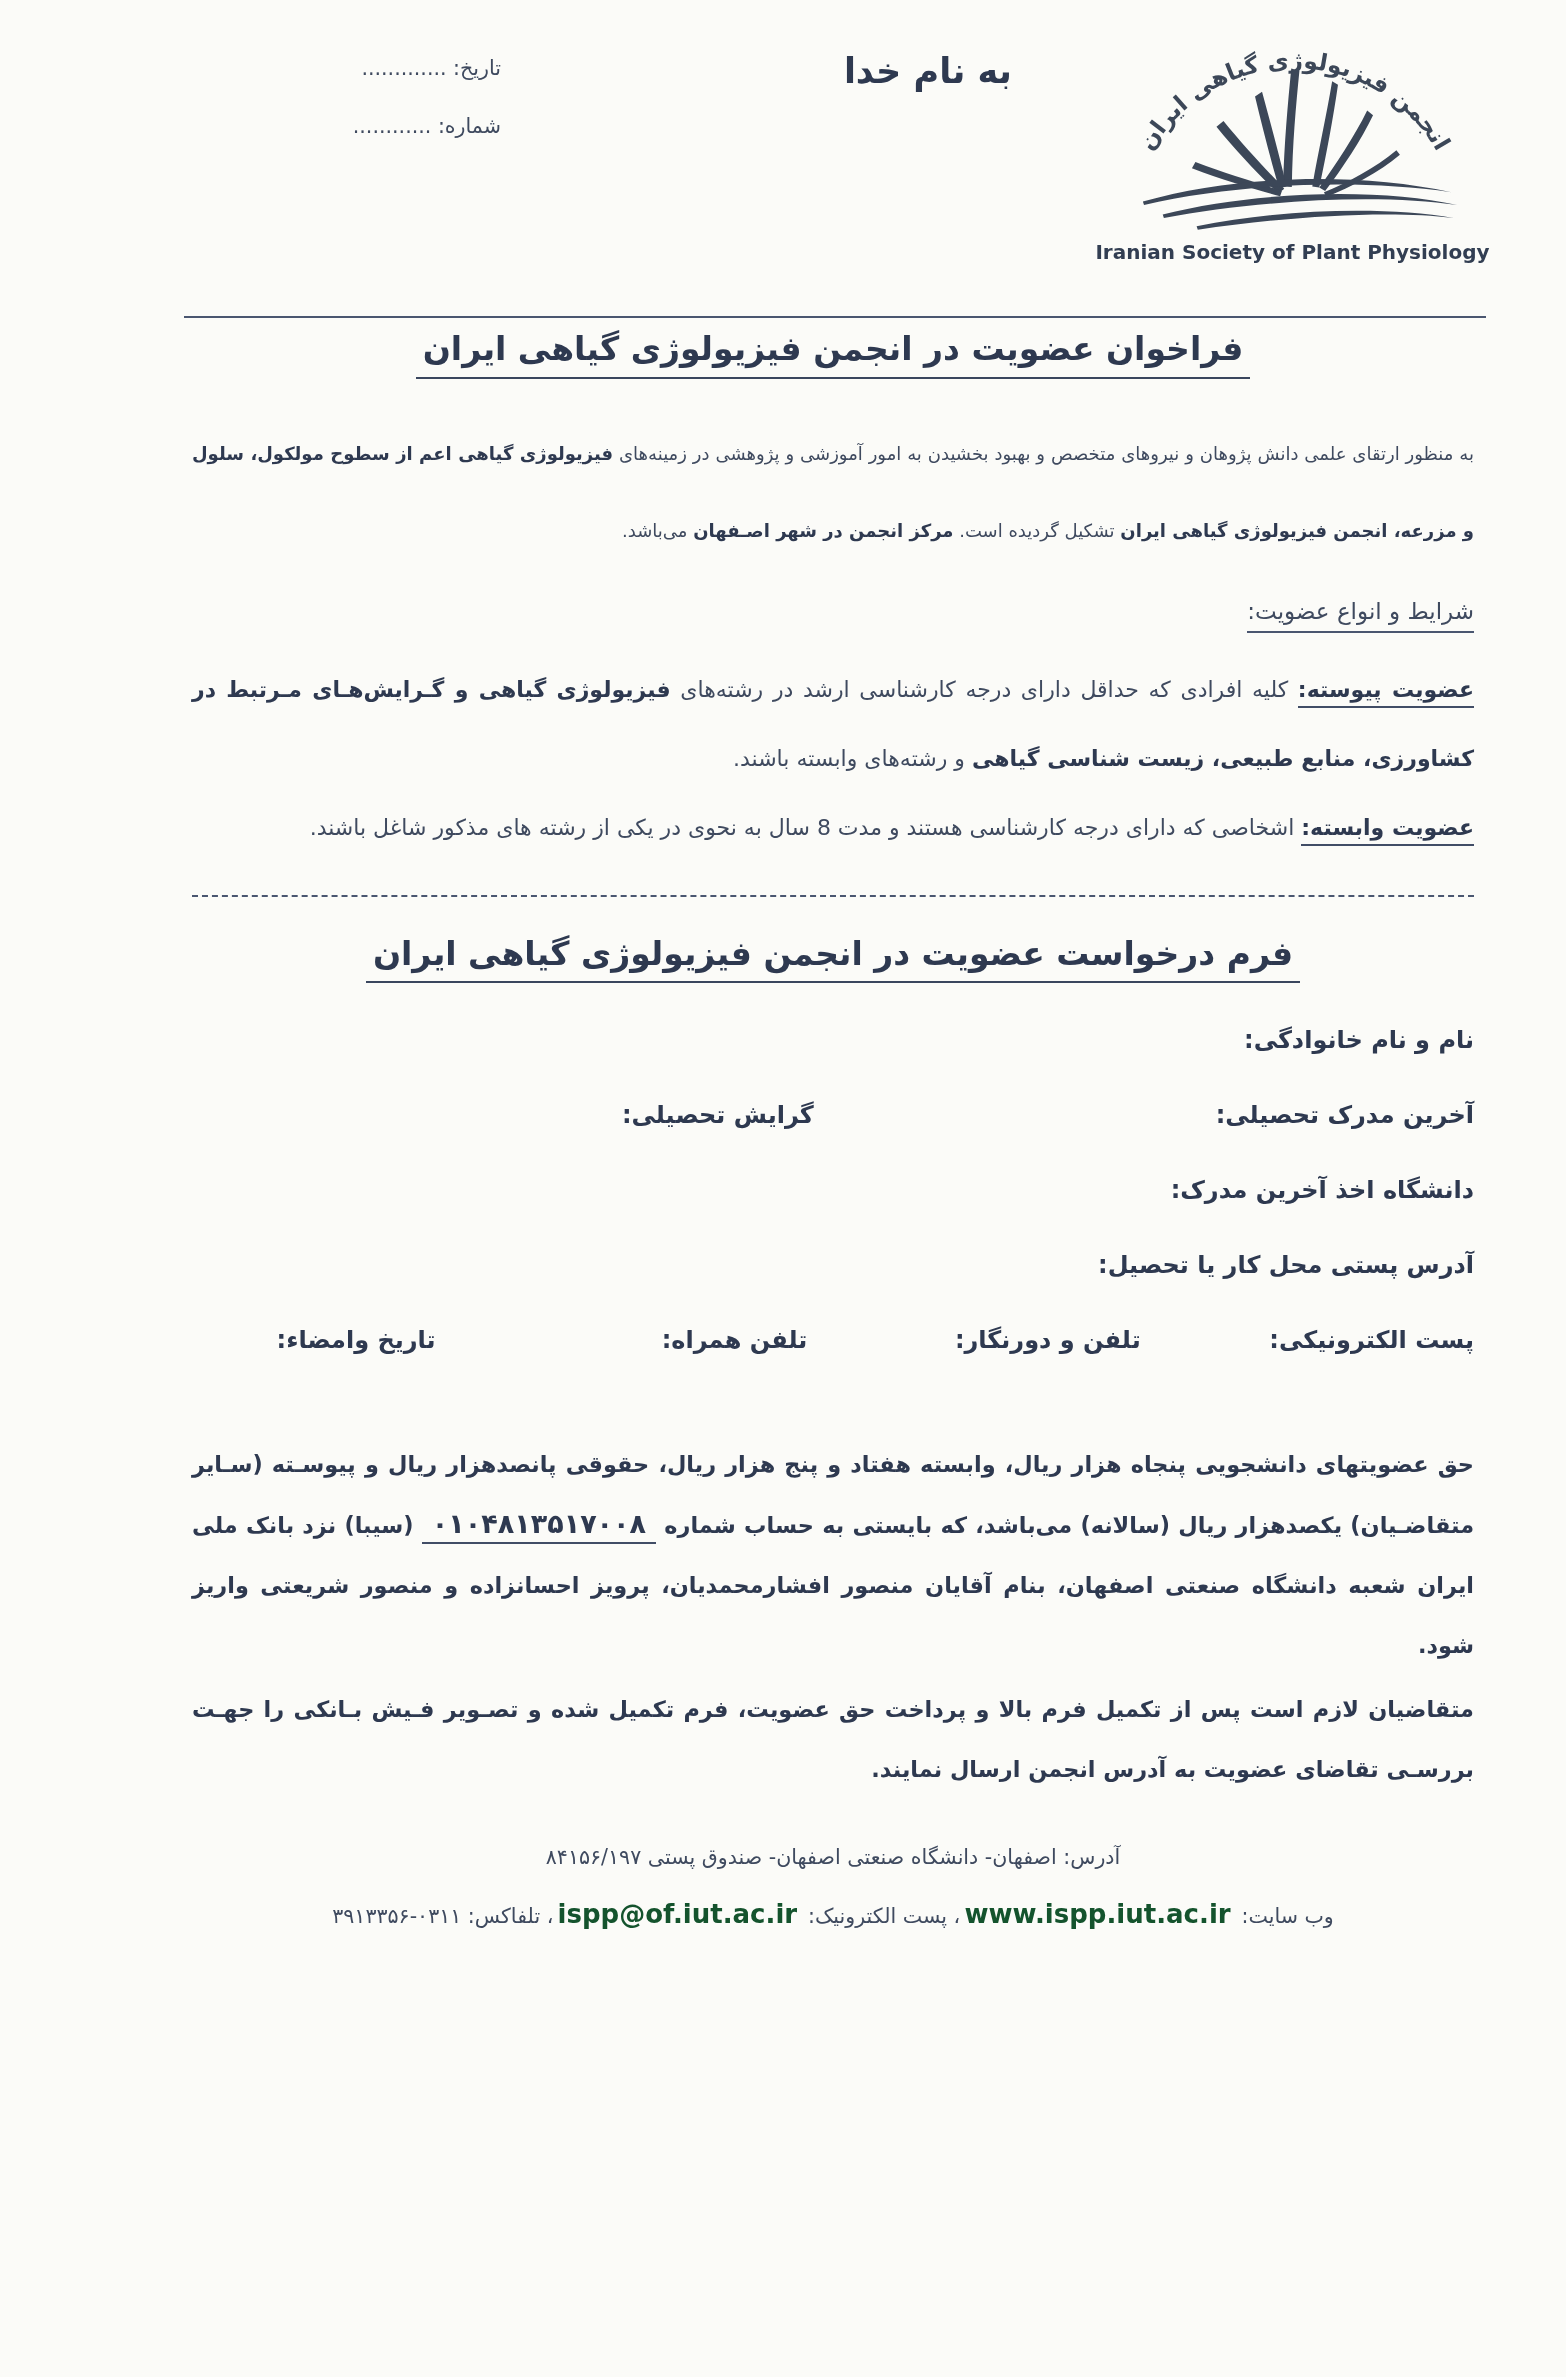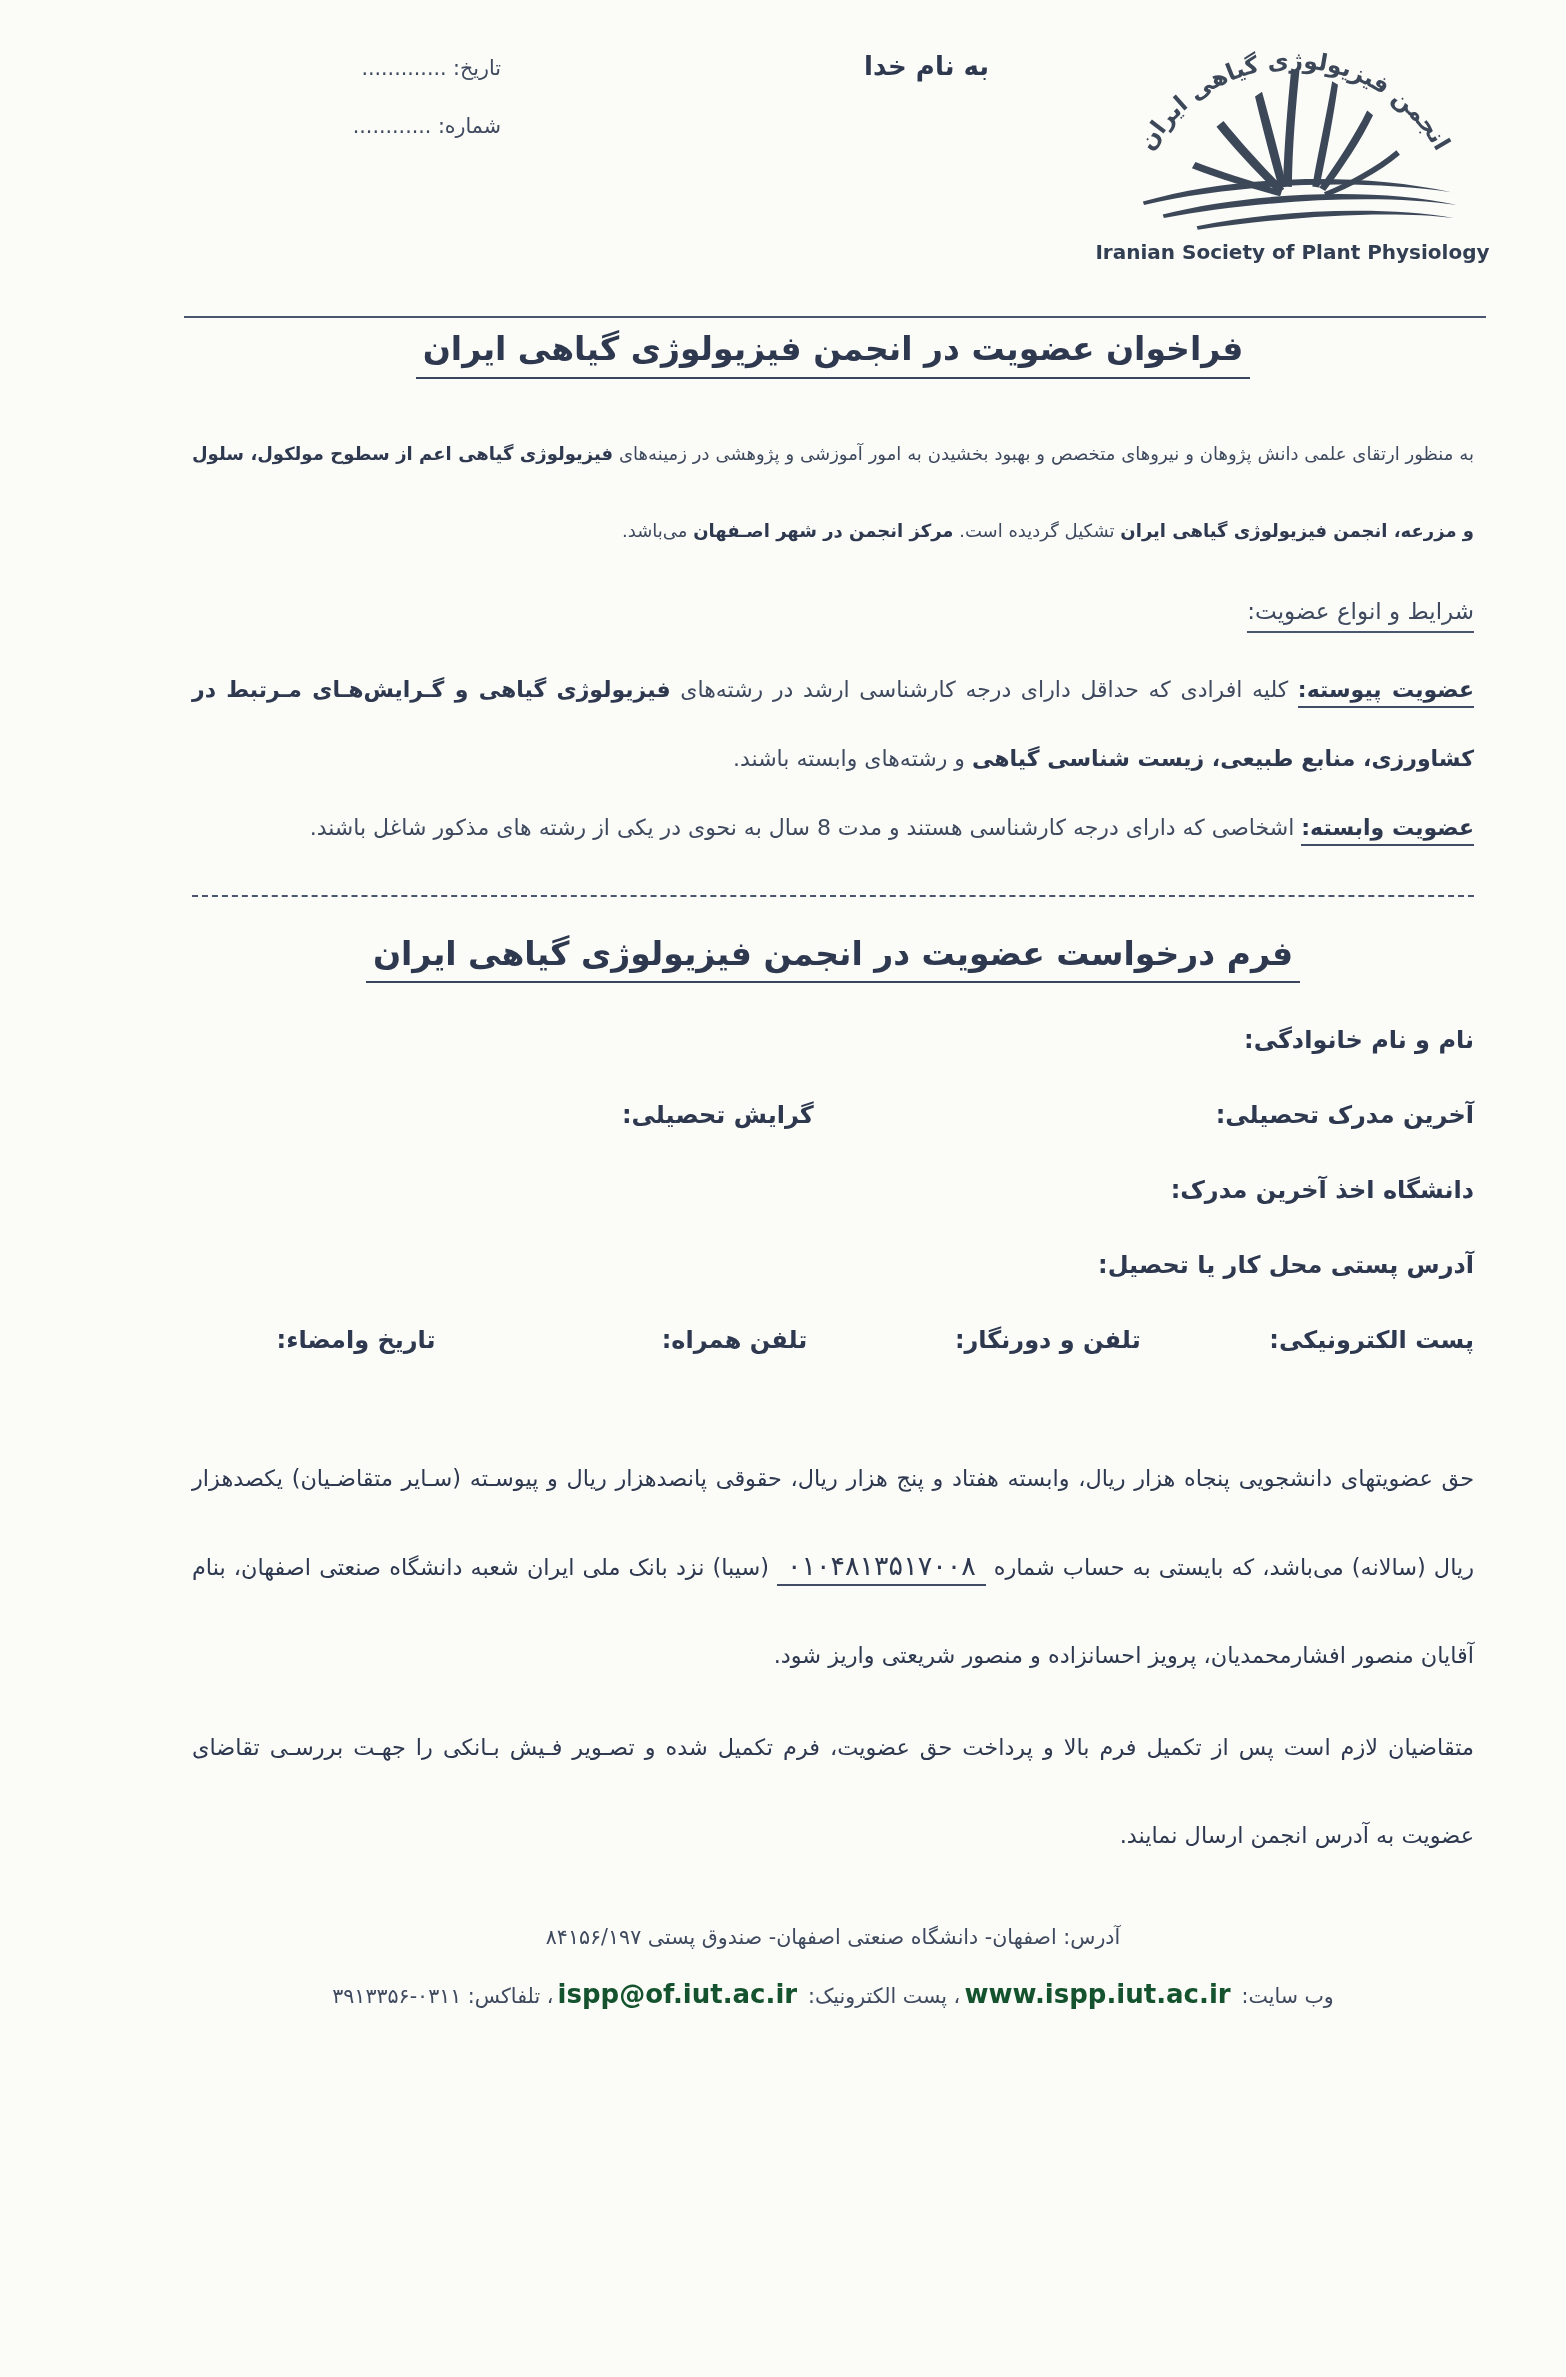--- a/index.html
+++ b/index.html
@@ -21,22 +21,22 @@
 
   
   .header{position:relative;height:318px;}
   .date-block{
     position:absolute;top:58px;right:1065px;
     font-size:20.6px;line-height:1;color:var(--ink);
     text-align:right;white-space:nowrap;
   }
   .date-block .line{margin-bottom:37px;letter-spacing:0.7px;}
   .bismillah{
-    position:absolute;top:51px;right:577px;
-    font-size:26px;font-weight:bold;color:var(--ink-strong);
+    position:absolute;top:51px;right:554px;
+    font-size:35px;font-weight:bold;color:var(--ink-strong);
     white-space:nowrap;
   }
   .logo{
     position:absolute;top:17px;right:46px;width:455px;
     text-align:center;color:#3c4758;
   }
   .logo svg{display:block;margin:0 auto;}
   .logo-caption{
     margin-top:1.4px;font-size:20px;font-weight:bold;
     color:#323e52;direction:ltr;letter-spacing:0px;white-space:nowrap;
@@ -81,22 +81,22 @@
 
   .form-title-wrap{text-align:center;margin-top:40px;line-height:1;}
 
   .form{margin-top:43px;font-size:24px;font-weight:bold;color:var(--ink-strong);}
   .fr{margin-top:47px;white-space:nowrap;}
   .fr:first-child{margin-top:0;}
   .grid-2{display:grid;grid-template-columns:51.5% auto;}
   .grid-4{display:grid;grid-template-columns:26% 26% 29% auto;}
 
   .pay{
-    margin:80px 0 0 0;font-size:22.4px;line-height:88px;
-    text-align:justify;font-weight:normal;color:var(--ink-strong);
+    margin:80px 0 0 0;font-size:22.4px;line-height:60px;
+    text-align:justify;font-weight:bold;color:var(--ink-strong);
   }
   .pay.note{margin-top:4.3px;}
   .account{
     font-size:27px;letter-spacing:1.4px;
     border-bottom:2.1px solid #414d66;padding:0 10px 2.8px 10px;
     white-space:nowrap;
   }
 
   
   .footer{margin-top:46px;text-align:center;font-size:20.6px;color:var(--ink);}

